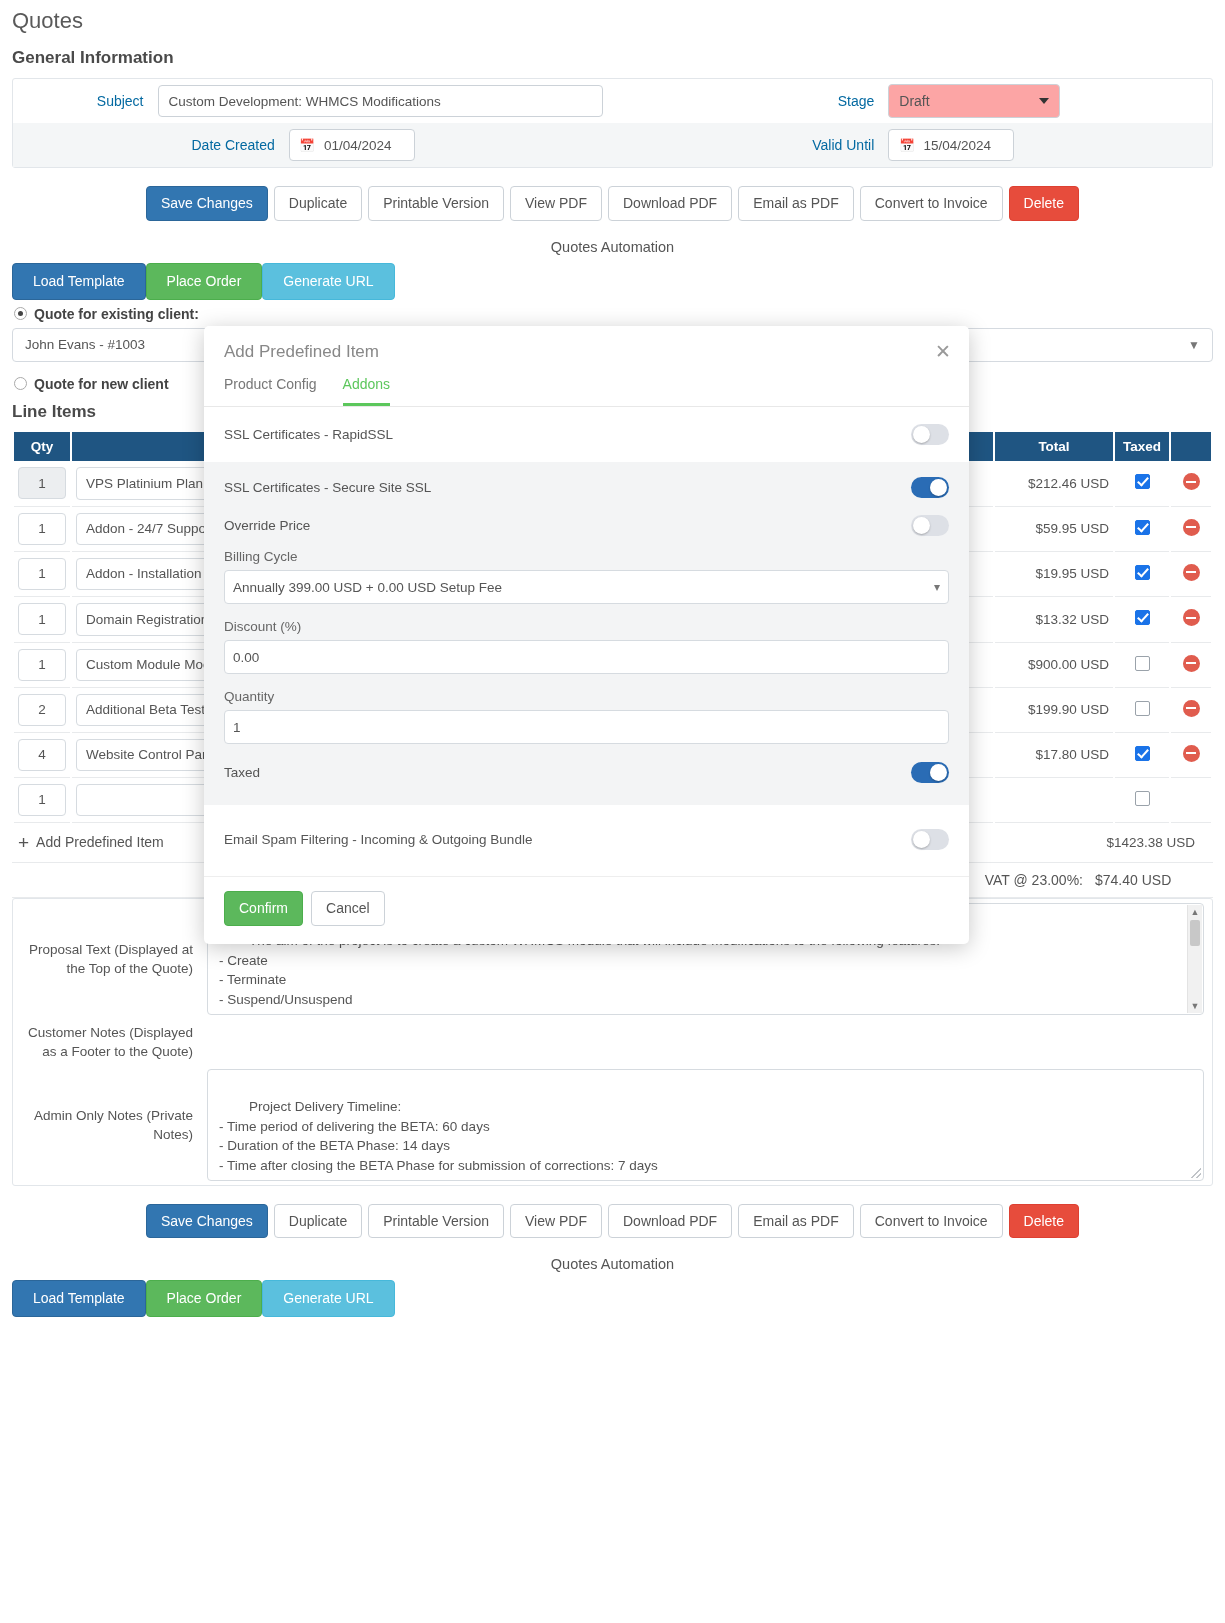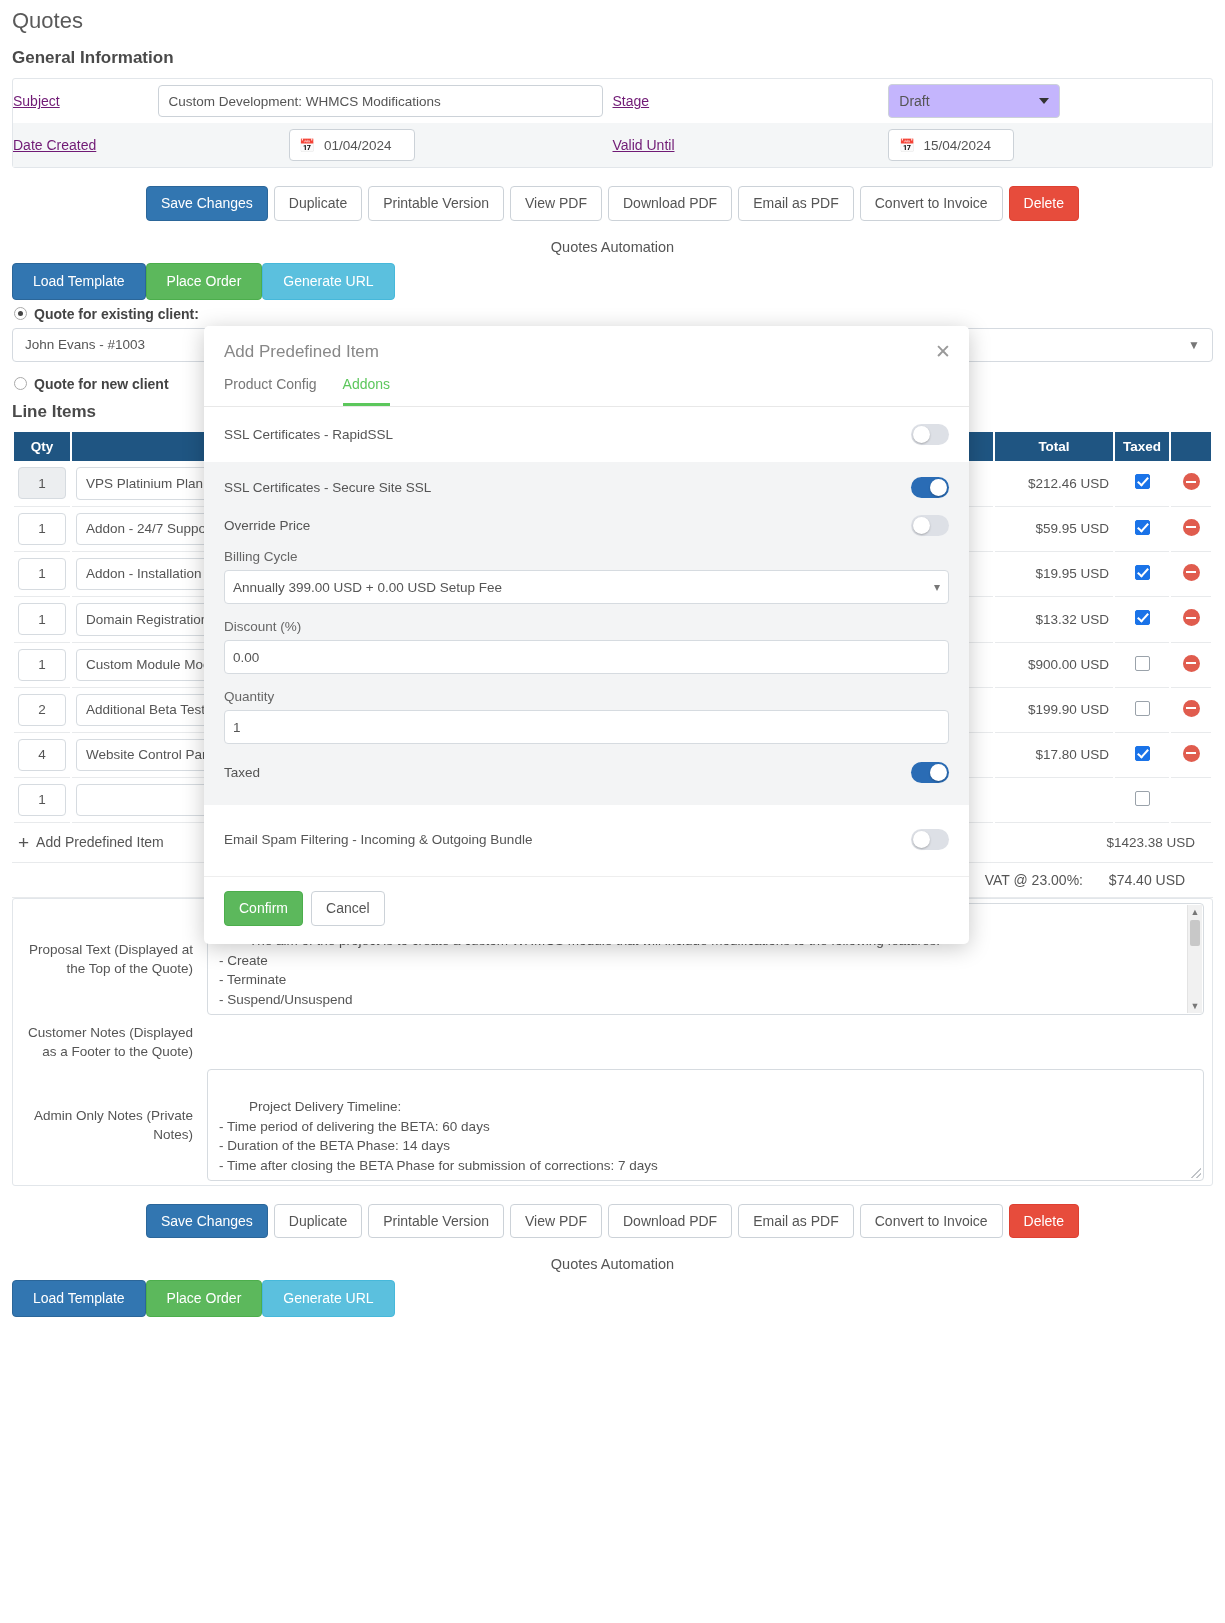--- a/index.html
+++ b/index.html
@@ -15,33 +15,33 @@
 
   h1.page-title { font-size: 22px; font-weight: 400; color: #5a5a5a; margin: 8px 0 14px 0; }
   h2.section-title { font-size: 17px; font-weight: 700; color: #4a4a4a; margin: 10px 0 10px 0; }
 
   
   .panel { border: 1px solid #e2e6ea; border-radius: 3px; background: #fff; }
   .form-grid { display: flex; }
   .form-col { width: 50%; }
   .form-row { display: flex; align-items: center; min-height: 44px; }
   .form-row.shade { background: #f4f6f7; }
-  .form-label { width: 46%; text-align: left; padding-right: 14px; font-size: 14px; color: #701a75; text-decoration: underline; }
+  .form-label { width: 46%; text-align: right; padding-right: 14px; font-size: 14px; color: #0369a1; }
   .form-ctl { flex: 1; padding: 5px 10px 5px 0; }
   .inp {
     border: 1px solid #ccd2d8; border-radius: 4px; background: #fff;
     height: 32px; padding: 0 10px; font-size: 13.5px; color: #555;
     display: flex; align-items: center; font-family: "Liberation Sans", sans-serif;
     width: 100%;
   }
   .inp.subject { width: 445px; }
   .inp.date { width: 126px; gap: 8px; }
   .cal-ico { font-size: 13px; color: #6b7077; line-height: 1; }
   .sel {
-    border: 1px solid #ccd2d8; border-radius: 4px; background: #c4b5fd;
+    border: 1px solid #ccd2d8; border-radius: 4px; background: #fca5a5;
     height: 34px; width: 172px; padding: 0 10px; font-size: 14px; color: #555;
     display: flex; align-items: center; justify-content: space-between;
   }
   .caret { width: 0; height: 0; border-left: 5px solid transparent; border-right: 5px solid transparent; border-top: 6px solid #333; }
 
   
   .btn-row { display: flex; justify-content: center; gap: 6px; margin: 18px 0 6px 0; }
   .btn {
     border: 1px solid #ccd2d8; background: #fff; color: #555;
     border-radius: 4px; padding: 8px 14px; font-size: 14px; line-height: 1.2;
@@ -92,21 +92,21 @@
   .cb.on { background: #1a73e8; border-color: #1a73e8; }
   .cb.on::after { content: ""; position: absolute; left: 4px; top: 0px; width: 4px; height: 9px; border: solid #fff; border-width: 0 2px 2px 0; transform: rotate(42deg); }
   .td-center { text-align: center; }
   .del-ico { width: 17px; height: 17px; border-radius: 50%; background: #e05c4e; display: inline-block; position: relative; }
   .del-ico::after { content: ""; position: absolute; left: 3.5px; top: 7.5px; width: 10px; height: 2px; background: #fff; }
   .add-row { display: flex; align-items: center; justify-content: space-between; padding: 10px 4px 10px 6px; border-bottom: 1px solid #e8eaec; }
   .add-link { display: flex; align-items: center; gap: 7px; color: #555; font-size: 14px; }
   .plus { font-size: 19px; line-height: 1; color: #555; }
   .sum-row { display: flex; border-bottom: 1px solid #e8eaec; font-size: 14px; }
   .sum-label { flex: 1; text-align: right; padding: 9px 12px; color: #555; }
-  .sum-val { width: 118px; text-align: center; padding: 9px 14px 9px 0; color: #555; }
+  .sum-val { width: 118px; text-align: left; padding: 9px 14px 9px 0; color: #555; }
   .sum-label.bold { font-weight: bold; }
   .sum-val.bold { font-weight: bold; }
 
   
   .notes-panel { border: 1px solid #e2e6ea; border-radius: 3px; background: #fff; padding: 0; }
   .note-row { display: flex; align-items: center; padding: 4px 8px; }
   .note-label { width: 186px; text-align: right; padding-right: 14px; font-size: 13.5px; color: #555; line-height: 19px; }
   .ta {
     flex: 1; border: 1px solid #d6dbe0; border-radius: 4px; background: #fff;
     font-size: 13.5px; color: #555; padding: 8px 11px; line-height: 19.5px;

